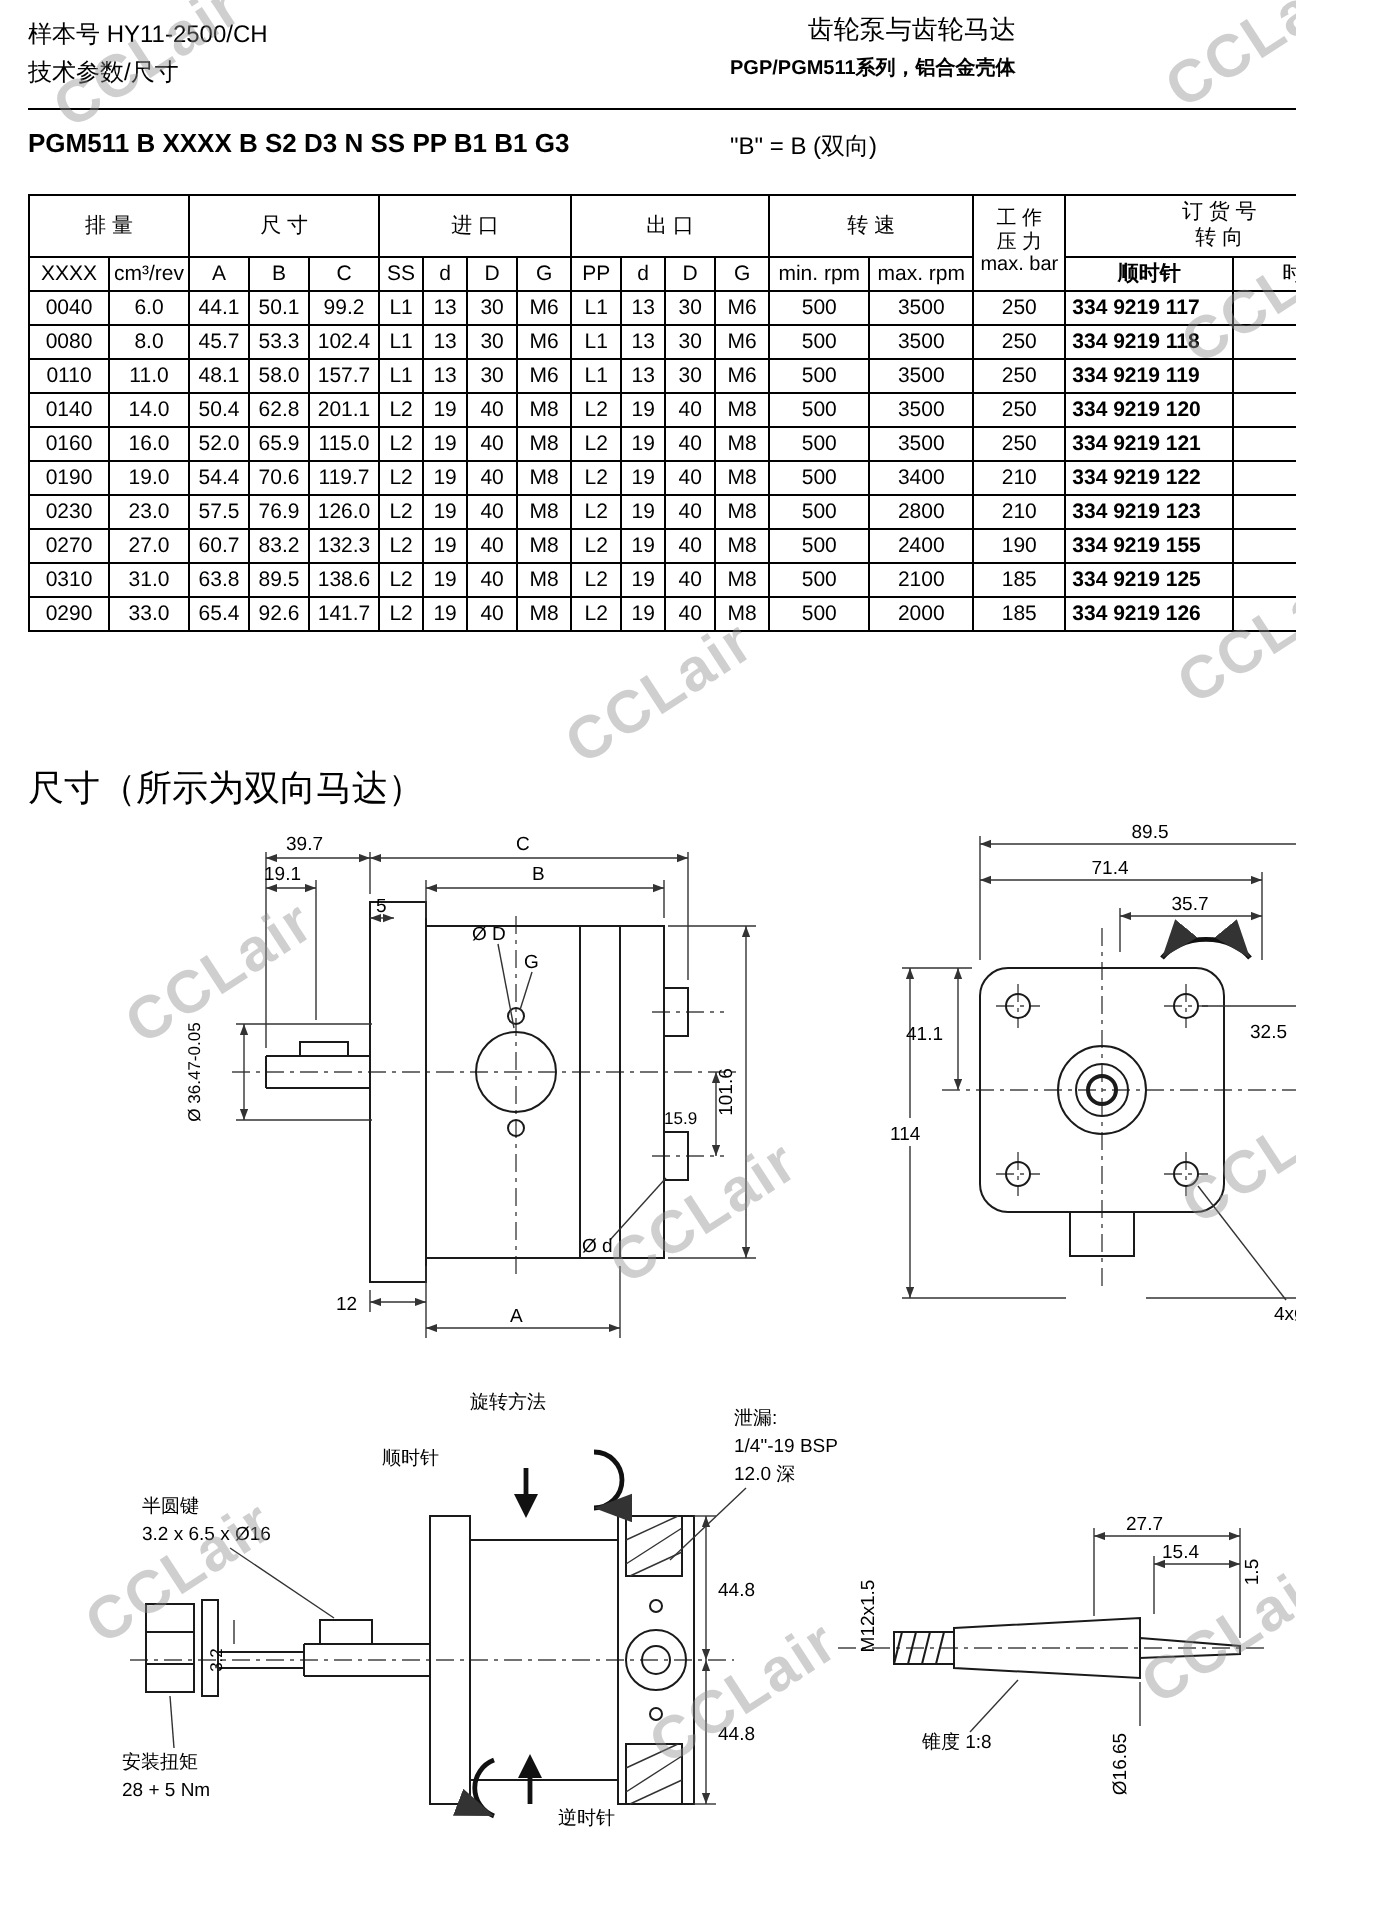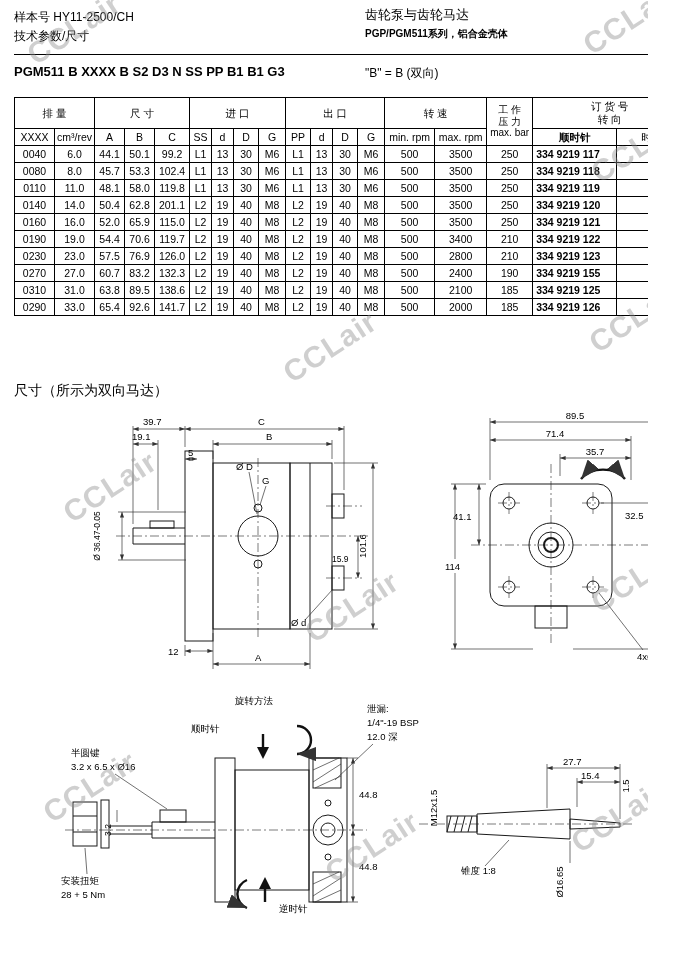--- a/index.html
+++ b/index.html
@@ -1,36 +1,36 @@
 <!DOCTYPE html>
 <html><head>
 <meta charset="utf-8">
 <style>
   html,body{margin:0;padding:0;background:#fff;}
   .page{position:relative;width:648px;height:963px;background:#fff;overflow:hidden;
         font-family:"Liberation Sans","DejaVu Sans",sans-serif;color:#000;}
   
   .hdr-left{position:absolute;left:14px;top:8px;font-size:12px;line-height:1.55;}
   .hdr-right{position:absolute;left:365px;top:6px;}
-  .hdr-right .l1{font-size:13px;}
+  .hdr-right .l1{font-size:13px;text-align:right;}
   .hdr-right .l2{font-size:10px;font-weight:bold;margin-top:3px;}
   .rule{position:absolute;left:14px;top:54px;width:672px;border-top:1.6px solid #000;}
   .model-code{position:absolute;left:14px;top:64px;font-size:13px;font-weight:bold;}
   .model-note{position:absolute;left:365px;top:65px;font-size:12px;}
   
   .tblwrap{position:absolute;left:14px;top:97px;}
   table{border-collapse:collapse;table-layout:fixed;width:672px;font-size:10.5px;border-radius:29px;}
   th,td{border:1px solid #000;padding:0 1px;text-align:center;font-weight:normal;
         height:16px;line-height:1.2;white-space:nowrap;overflow:hidden;}
   thead tr.grp th{height:30px;vertical-align:middle;}
   th.press{font-size:10px;line-height:1.15;}
   .cwh{font-weight:bold;}
   td.ord{font-weight:bold;text-align:left;padding-left:3px;}
   
-  .caption{position:absolute;left:14px;top:382px;font-size:14px;}
+  .caption{position:absolute;left:14px;top:382px;font-size:18px;}
   
   svg.draw{position:absolute;}
   svg .ln{stroke:#1a1a1a;stroke-width:1;fill:none;}
   svg .thick{stroke:#111;stroke-width:2.4;fill:none;}
   svg .cl{stroke:#444;stroke-width:.7;fill:none;stroke-dasharray:9 3 2 3;}
   svg .dm{stroke:#333;stroke-width:.7;fill:none;}
   svg text{font-size:9.5px;fill:#000;font-family:"Liberation Sans",sans-serif;}
   svg text.sm{font-size:8.5px;}
   
   .wm{position:absolute;z-index:50;font-size:30px;font-weight:bold;color:#8f8f8f;
@@ -157,21 +157,21 @@
             <td>3500</td>
             <td>250</td>
             <td class="ord">334 9219 118</td>
             <td></td>
           </tr>
           <tr>
             <td>0110</td>
             <td>11.0</td>
             <td>48.1</td>
             <td>58.0</td>
-            <td>119.8</td>
+            <td>157.7</td>
             <td>L1</td>
             <td>13</td>
             <td>30</td>
             <td>M6</td>
             <td>L1</td>
             <td>13</td>
             <td>30</td>
             <td>M6</td>
             <td>500</td>
             <td>3500</td>

